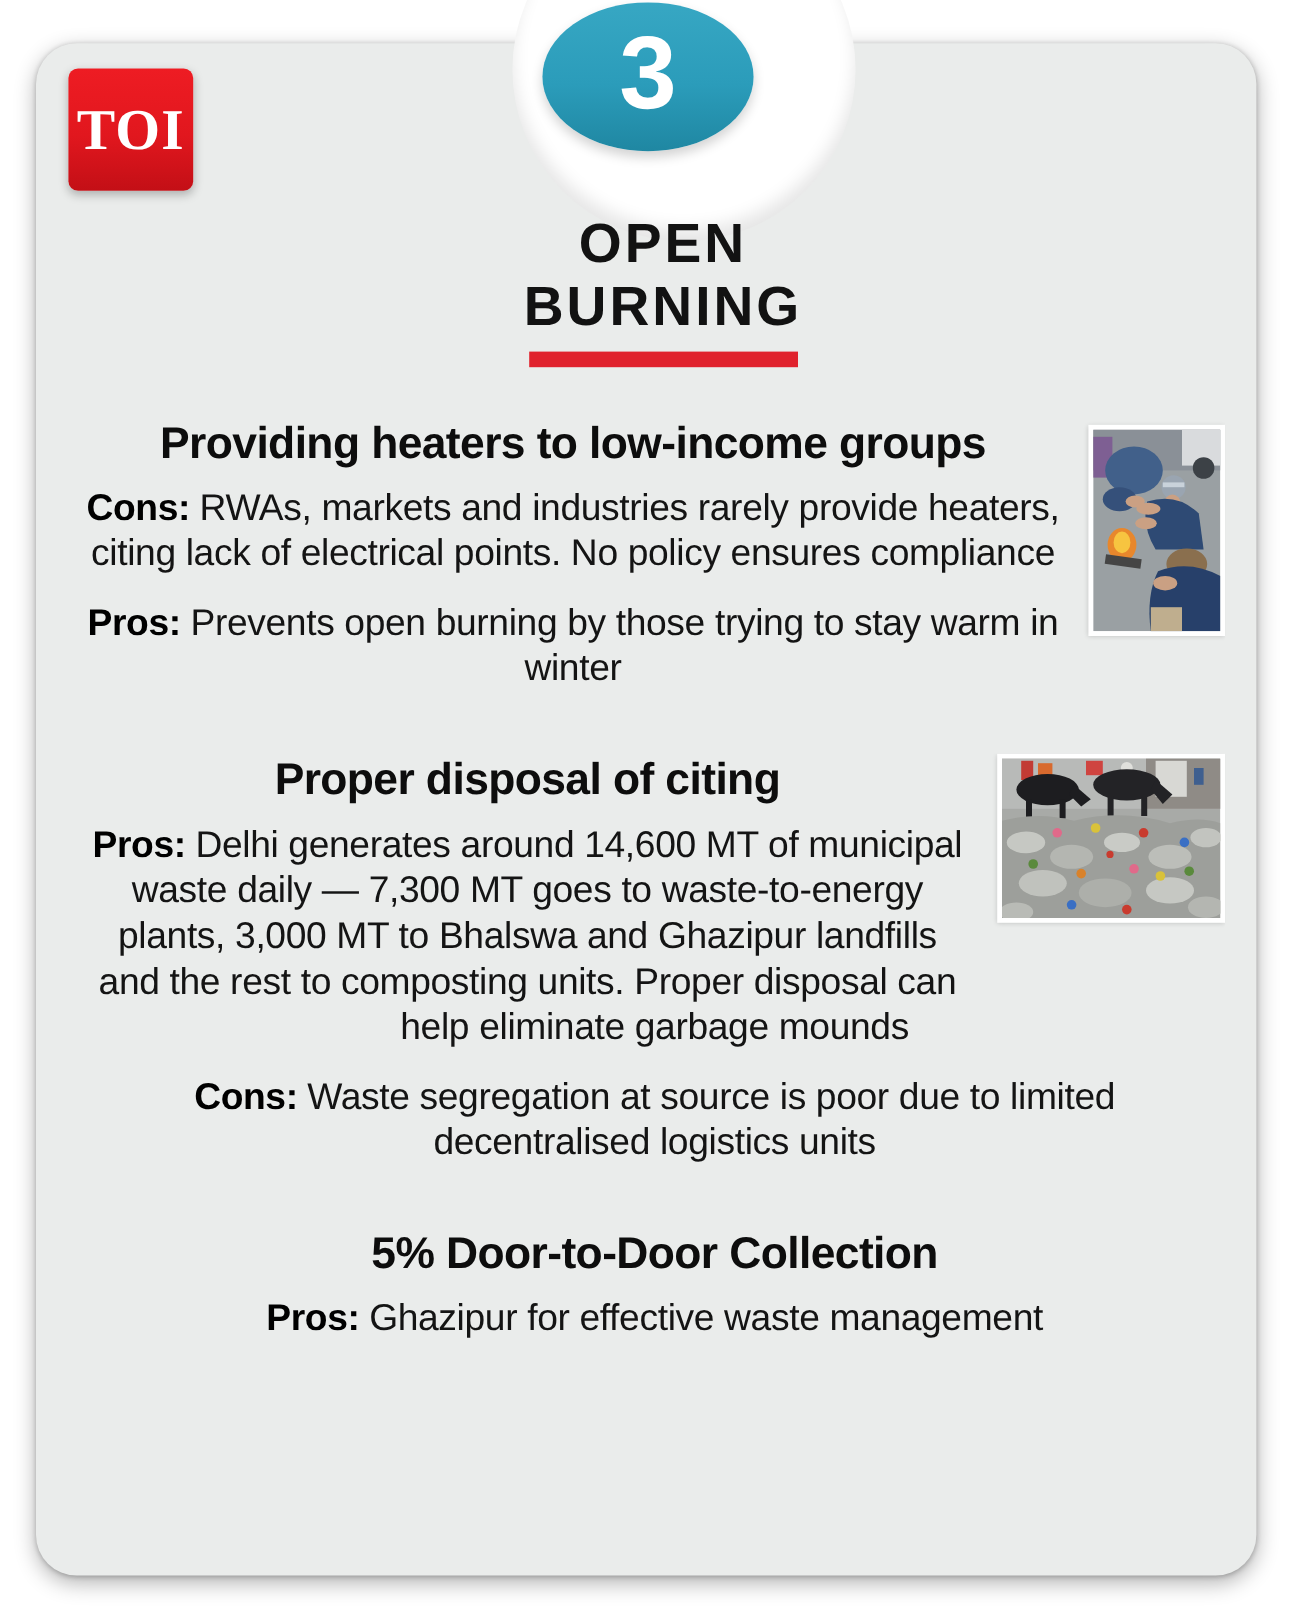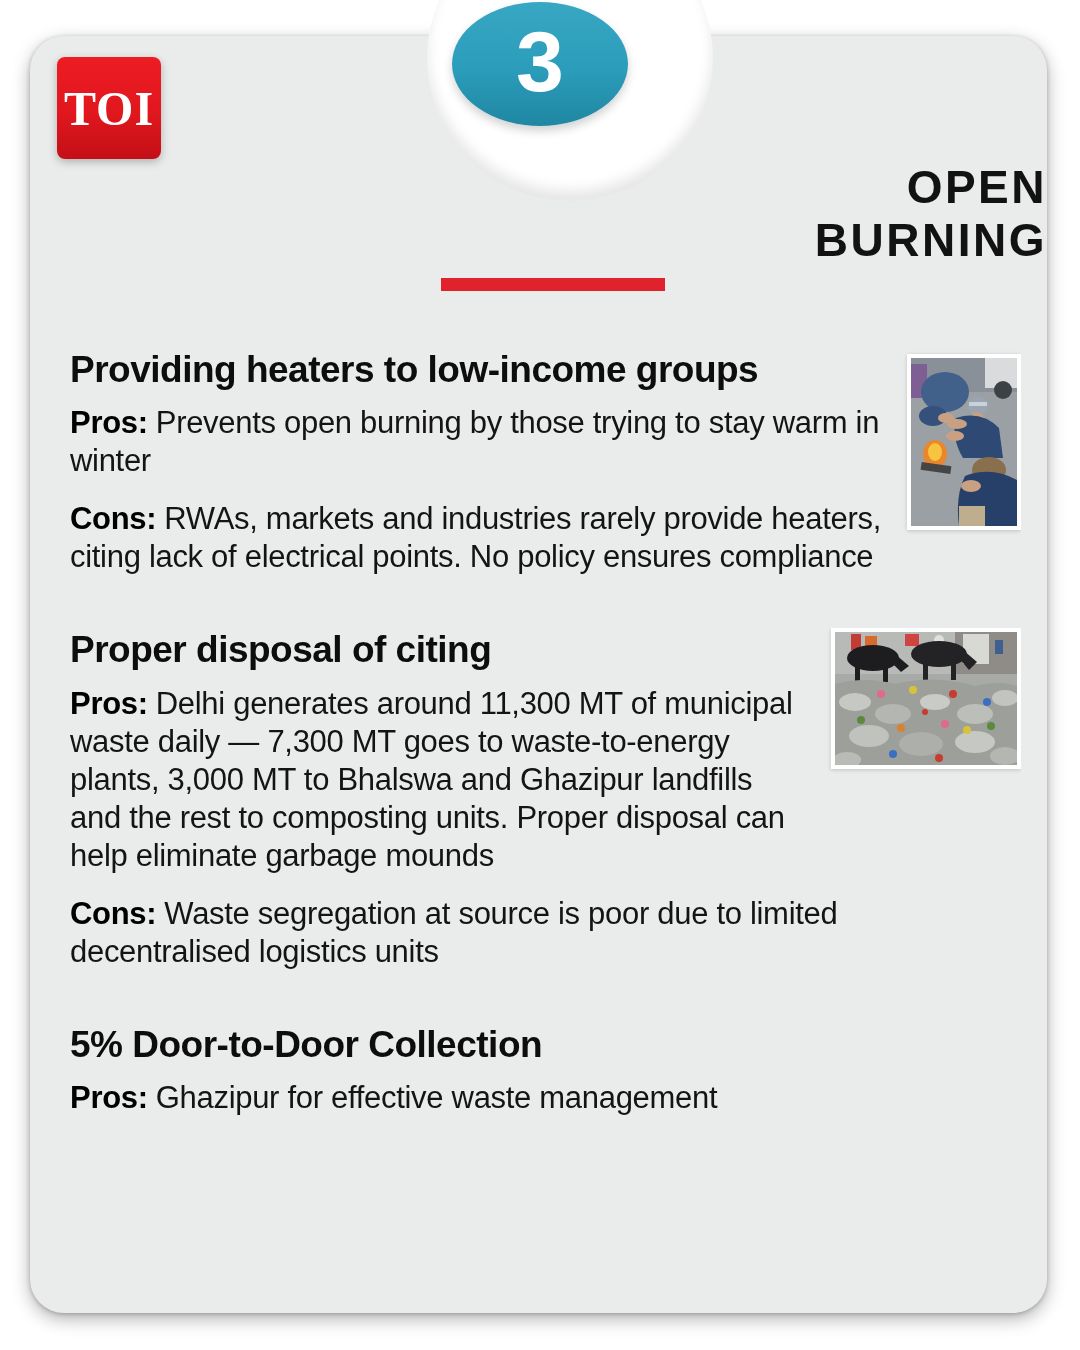--- a/index.html
+++ b/index.html
@@ -62,22 +62,22 @@
   }
   .toi-logo span{
     font-family:"Liberation Serif", serif;
     font-weight:bold;
     color:#ffffff;
     font-size:48px;
     letter-spacing:1px;
   }
   .header{
     position:absolute;
-    top:125px;left:0;right:0;
-    text-align:right;
+    top:140px;left:0;right:0;
+    text-align:center;
     padding-left:28px;
   }
   .title-line{
     font-size:46px;
     font-weight:bold;
     color:#121212;
     letter-spacing:2.5px;
     line-height:53px;
   }
   .title-underline{
@@ -85,20 +85,21 @@
     background:var(--underline-red,#e0222d);
     margin:11px auto 0;
   }
   .content{
     position:absolute;
     top:312px;left:40px;right:26px;
   }
   .section{
     overflow:hidden; 
     margin-bottom:52px;
+    text-align:center;
   }
   .section h2{
     font-size:37px;
     font-weight:bold;
     color:#0d0d0d;
     letter-spacing:-0.5px;
     margin:0 0 12px 0;
     line-height:1.2;
   }
   .section p{
@@ -167,22 +168,22 @@
           <ellipse cx="24" cy="96" rx="12" ry="14" fill="#e8872c"></ellipse>
           <ellipse cx="24" cy="94" rx="7" ry="9" fill="#f7c440"></ellipse>
           <rect x="10" y="106" width="30" height="8" fill="#454545" transform="rotate(8 25 110)"></rect>
           <ellipse cx="78" cy="112" rx="17" ry="13" fill="#8a6f4e"></ellipse>
           <path d="M54 118 Q80 108 106 122 L106 168 L48 168 Q44 138 54 118 Z" fill="#27406a"></path>
           <ellipse cx="60" cy="128" rx="10" ry="6" fill="#caa083"></ellipse>
           <rect x="48" y="148" width="26" height="20" fill="#bfae8e"></rect>
         </svg>
       </span>
       <h2>Providing heaters to low-income groups</h2>
+      <p><b class="pc-label">Cons:</b><span>RWAs, markets and industries rarely provide heaters, citing lack of electrical points. No policy ensures compliance</span></p>
       <p><b class="pc-label">Pros:</b><span>Prevents open burning by those trying to stay warm in winter</span></p>
-      <p><b class="pc-label">Cons:</b><span>RWAs, markets and industries rarely provide heaters, citing lack of electrical points. No policy ensures compliance</span></p>
     </div>
 
     <div class="section">
       <span class="photo photo-garbage">
         <svg width="182" height="133" viewBox="0 0 182 133">
           <rect width="182" height="133" fill="#a8aaa7"></rect>
           <rect width="182" height="42" fill="#b8bab8"></rect>
           <rect x="120" y="0" width="62" height="42" fill="#8f8b86"></rect>
           <rect x="128" y="2" width="26" height="30" fill="#d8d8d4"></rect>
           <rect x="16" y="2" width="10" height="16" fill="#c23b34"></rect>
@@ -218,21 +219,21 @@
           <circle cx="66" cy="96" r="4" fill="#d9822b"></circle>
           <circle cx="110" cy="92" r="4" fill="#e06a8a"></circle>
           <circle cx="132" cy="98" r="4" fill="#d9c23a"></circle>
           <circle cx="58" cy="122" r="4" fill="#3a6fc4"></circle>
           <circle cx="104" cy="126" r="4" fill="#c93b2e"></circle>
           <circle cx="156" cy="94" r="4" fill="#5a8a3c"></circle>
           <circle cx="90" cy="80" r="3" fill="#c93b2e"></circle>
         </svg>
       </span>
       <h2>Proper disposal of citing</h2>
-      <p><b class="pc-label">Pros:</b><span>Delhi generates around 11,300 MT of municipal waste daily — 7,300 MT goes to waste-to-energy plants, 3,000 MT to Bhalswa and Ghazipur landfills and the rest to composting units. Proper disposal can help eliminate garbage mounds</span></p>
+      <p><b class="pc-label">Pros:</b><span>Delhi generates around 14,600 MT of municipal waste daily — 7,300 MT goes to waste-to-energy plants, 3,000 MT to Bhalswa and Ghazipur landfills and the rest to composting units. Proper disposal can help eliminate garbage mounds</span></p>
       <p><b class="pc-label">Cons:</b><span>Waste segregation at source is poor due to limited decentralised logistics units</span></p>
     </div>
 
     <div class="section">
       <h2>5% Door-to-Door Collection</h2>
       <p><b class="pc-label">Pros:</b><span>Ghazipur for effective waste management</span></p>
     </div>
 
   </div>
 </div>

